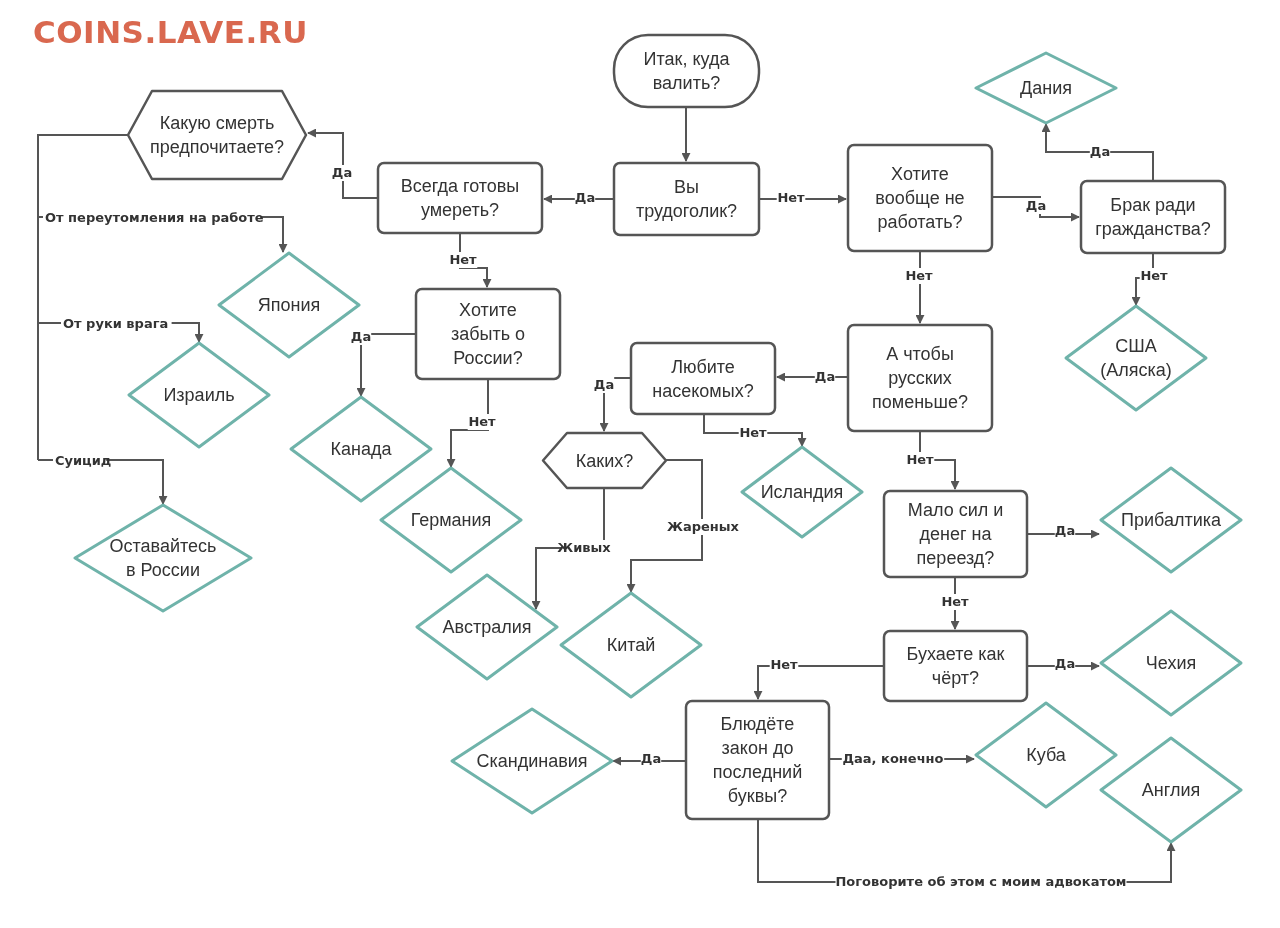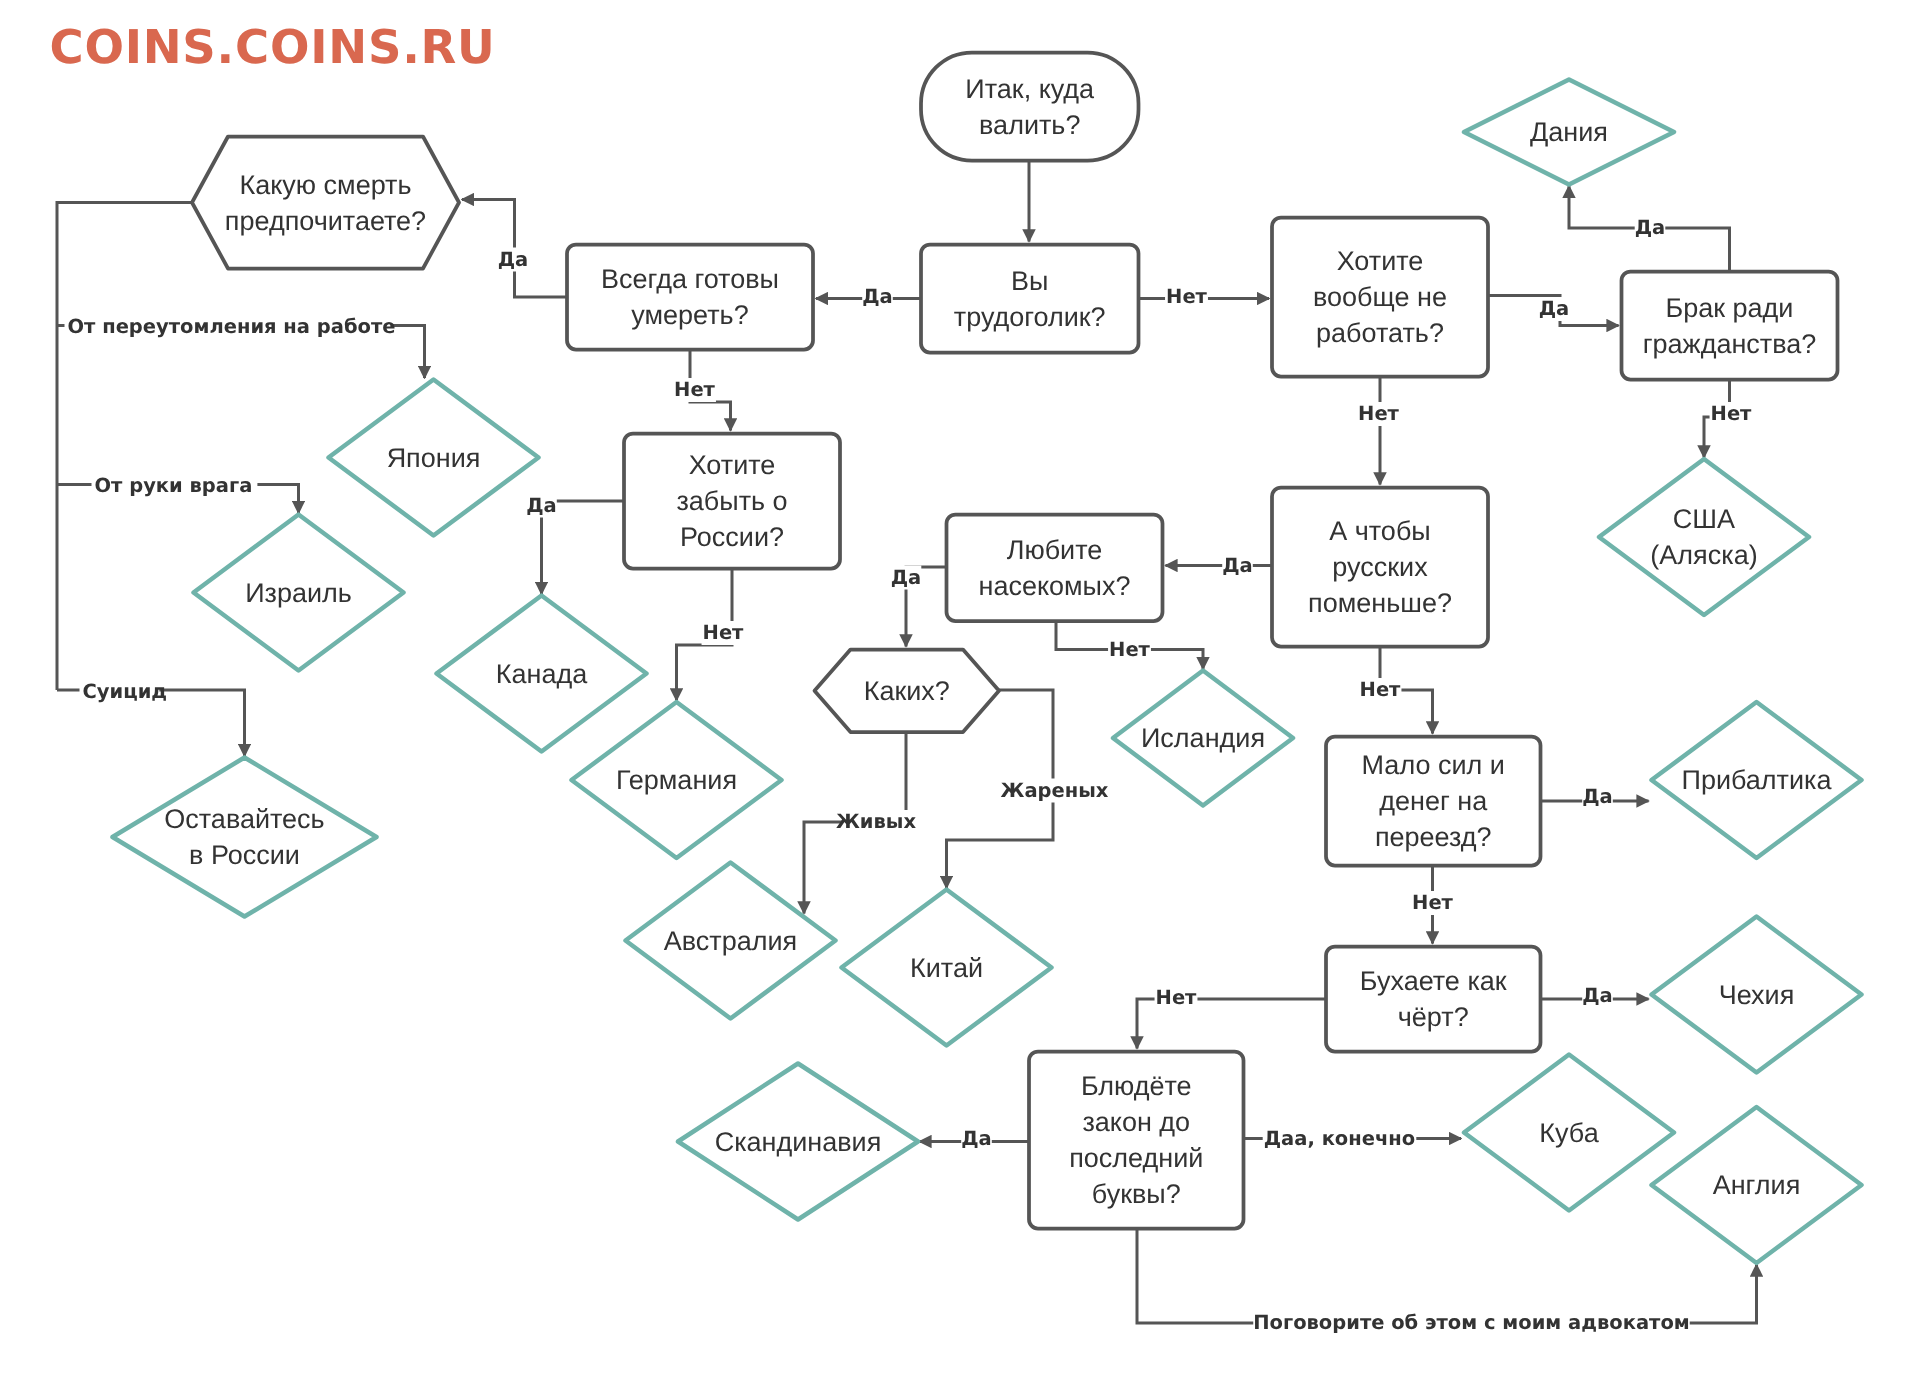--- a/index.html
+++ b/index.html
@@ -9,21 +9,21 @@
   .box { fill: #ffffff; stroke: #555555; stroke-width: 2.5; }
   .dest { fill: #ffffff; stroke: #6fb3aa; stroke-width: 3; stroke-linejoin: round; }
   .node-text { font-family: "Liberation Sans", sans-serif; font-size: 18px; fill: #333333; text-anchor: middle; }
   .edge { fill: none; stroke: #555555; stroke-width: 2; }
   .edge-label { font-family: "DejaVu Sans", sans-serif; font-size: 13px; font-weight: bold; fill: #333333; }
   .lbl-bg { fill: #ffffff; }
 </style>
 </head>
 <body>
 
-<div id="brand">COINS.COINS.RU</div>
+<div id="brand">COINS.LAVE.RU</div>
 
 <svg id="chart" width="1280" height="928" viewBox="0 0 1280 928" xmlns="http://www.w3.org/2000/svg">
   <defs>
     <marker id="arr" viewBox="0 0 10 10" refX="9" refY="5" markerWidth="9" markerHeight="9" orient="auto-start-reverse" markerUnits="userSpaceOnUse">
       <path d="M0,0 L10,5 L0,10 z" fill="#555555"></path>
     </marker>
   </defs>
   <g id="edges-layer">
       <path d="M686,107 L686,161" class="edge" marker-end="url(#arr)"></path>
       <path d="M614,199 L544,199" class="edge" marker-end="url(#arr)"></path>

